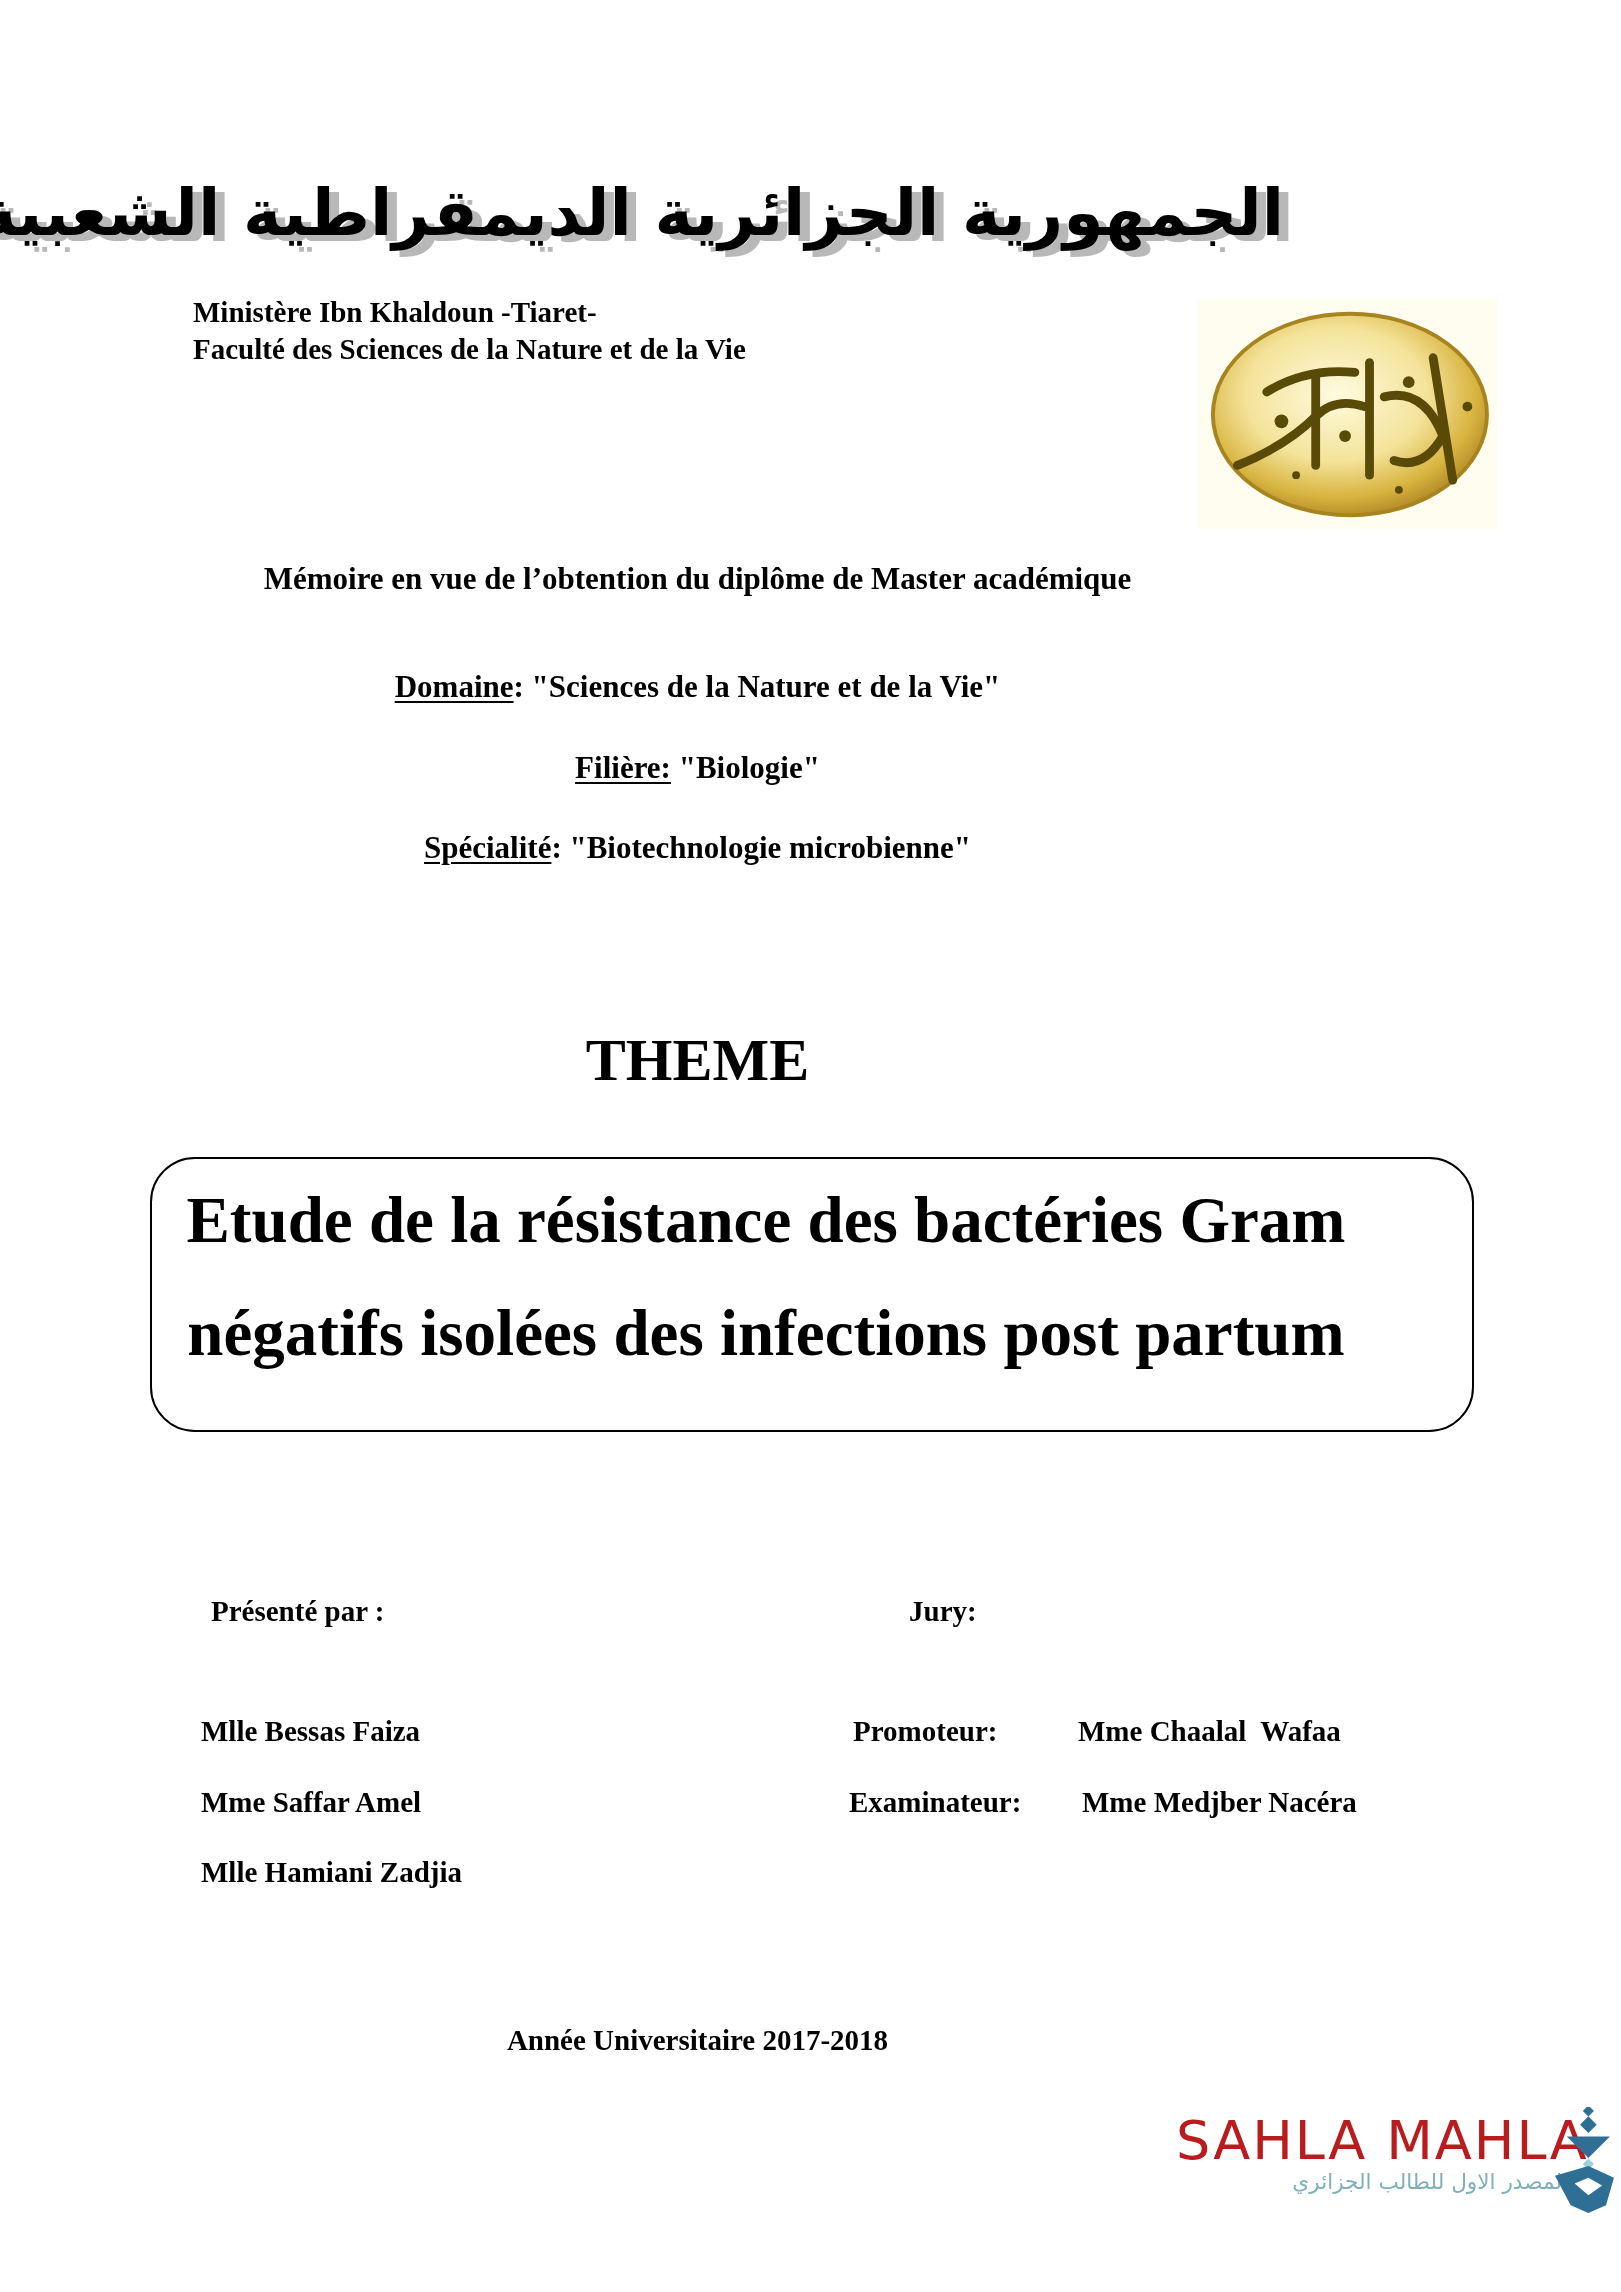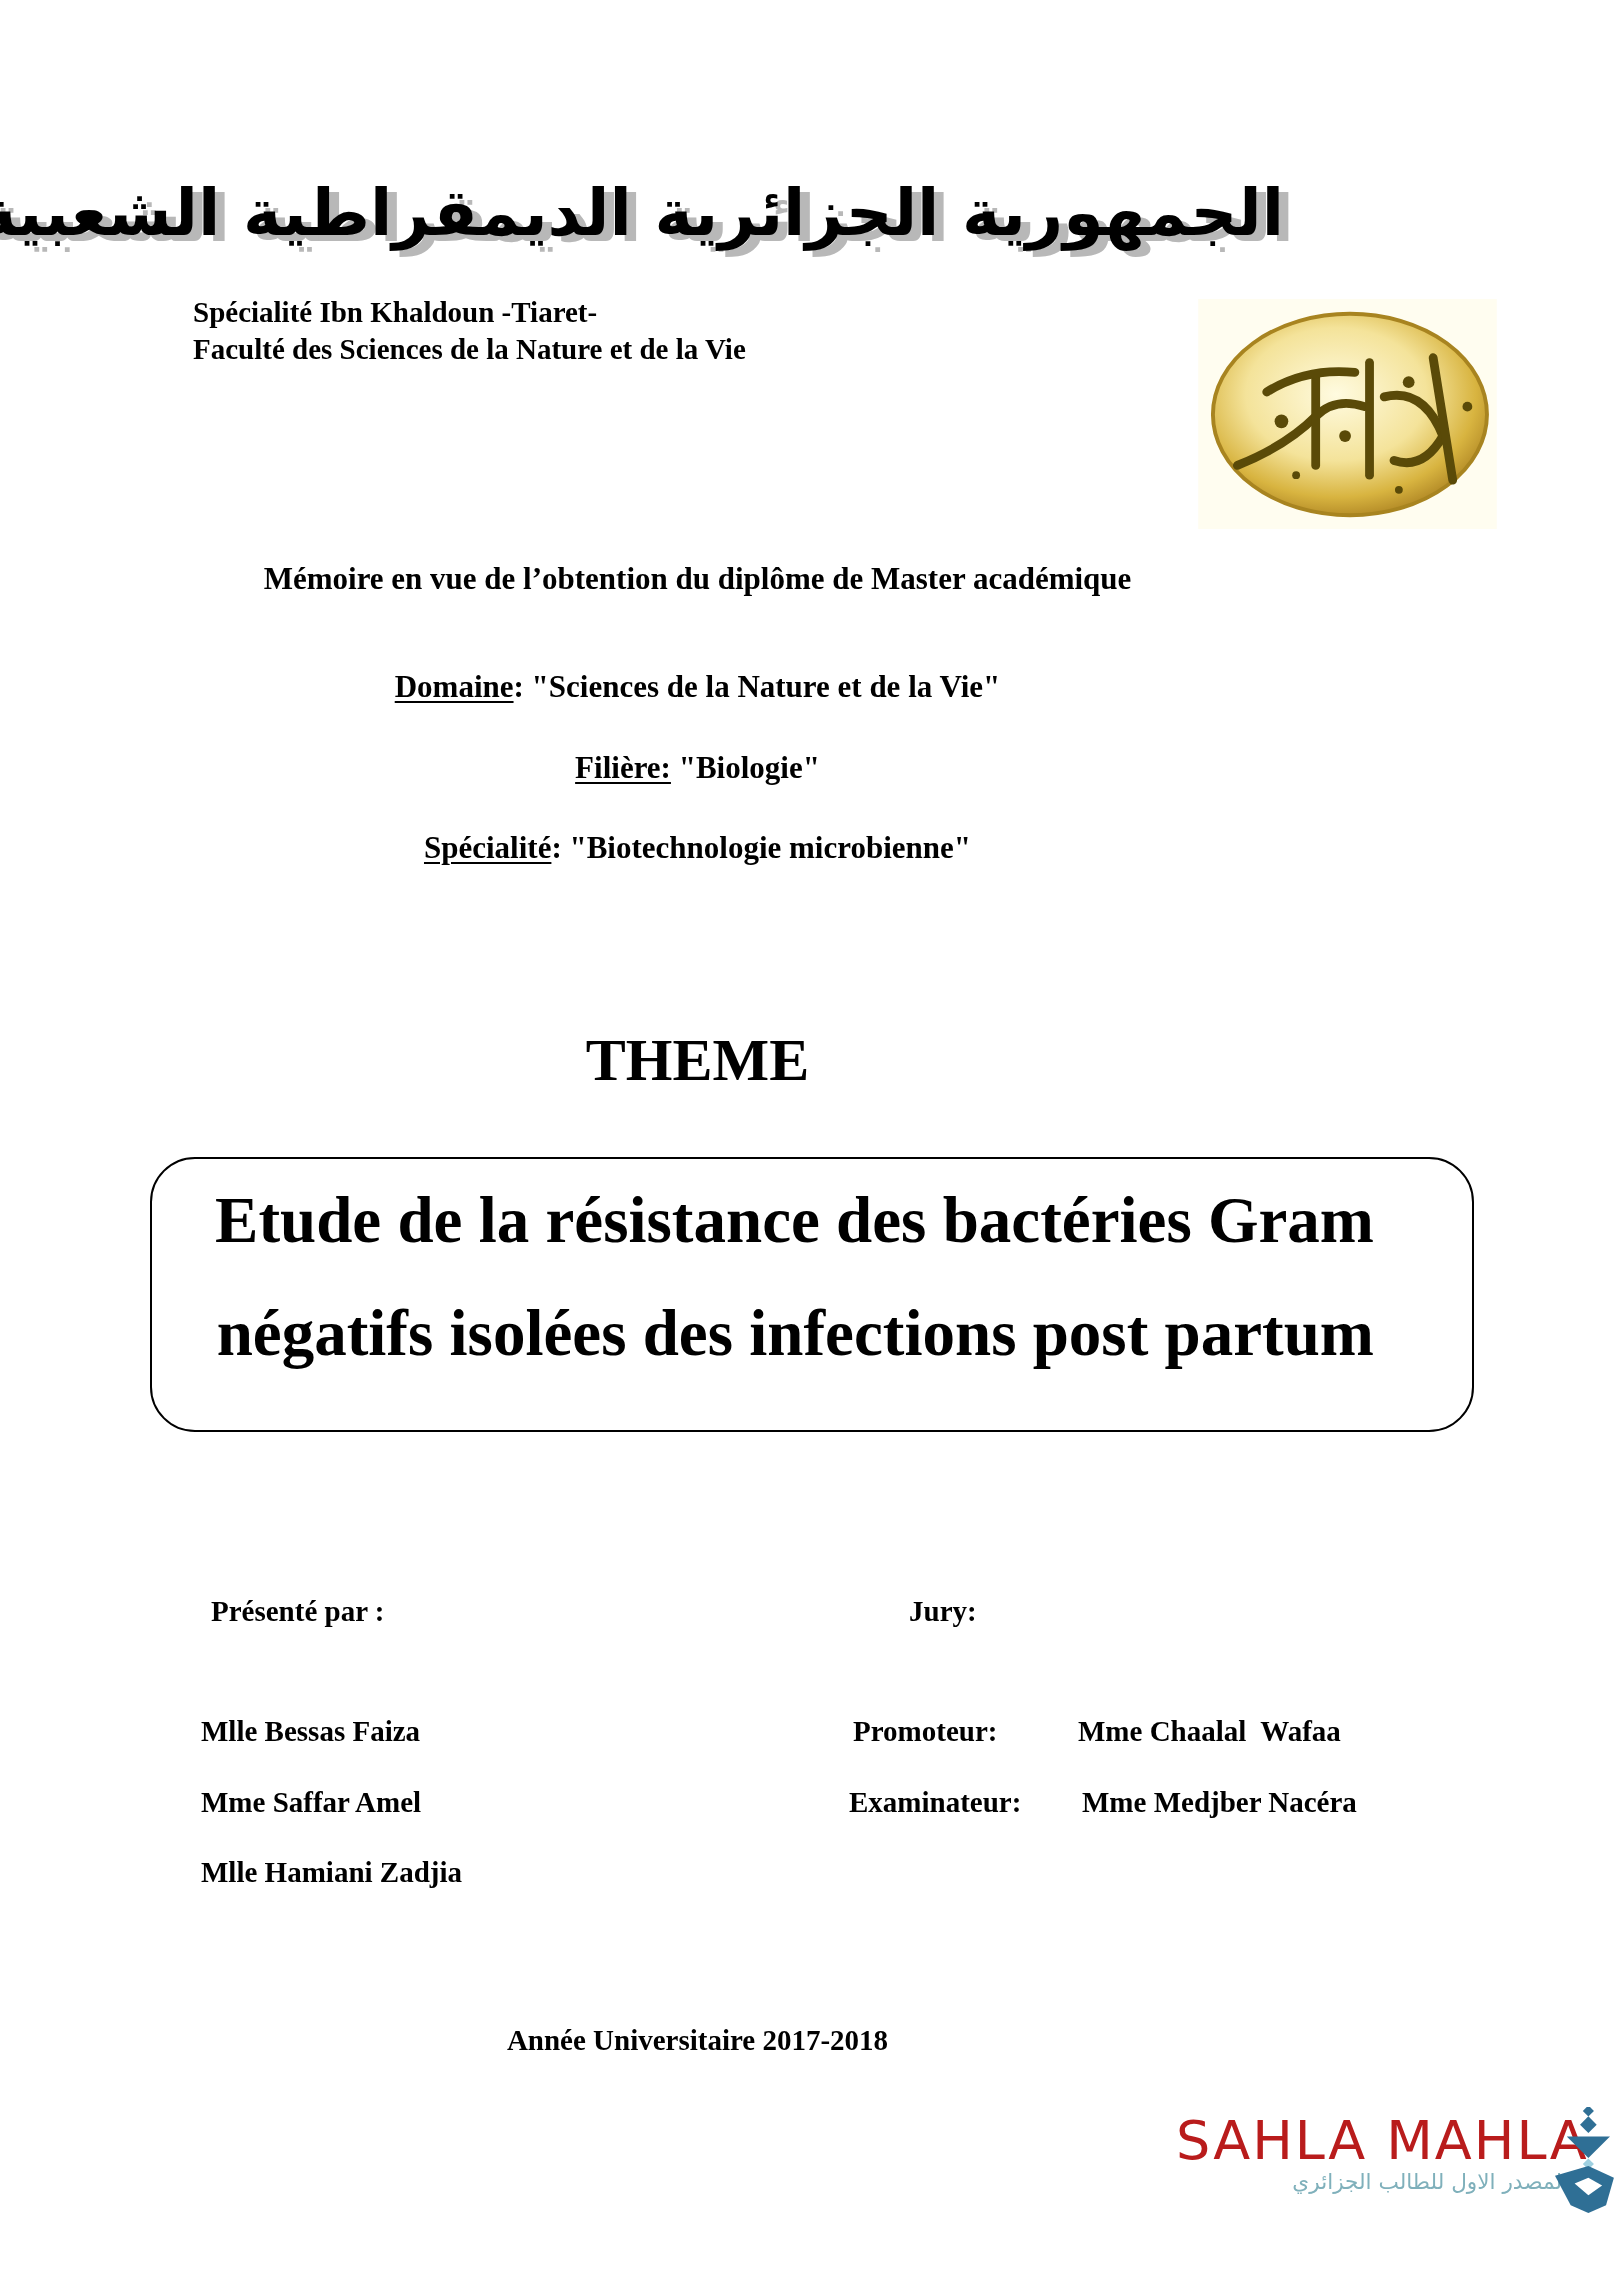--- a/index.html
+++ b/index.html
@@ -24,21 +24,21 @@
   .field { font-size: 31px; line-height: 39px; }
   .field .lbl { text-decoration: underline; text-decoration-thickness: 2px; text-underline-offset: 3.9px; }
   .domaine { top: 667px; }
   .filiere { top: 748px; }
   .specialite { top: 828px; }
 
   .theme { top: 1016px; font-size: 60px; line-height: 88px; color: #000000; }
 
   .title-box { left: 150px; top: 1157px; width: 1324px; height: 275px; border: 2.9px solid #000;
      border-radius: 45px; box-sizing: border-box; }
-  .title-line { left: 134px; width: 1240px; text-align: right; font-size: 65px; line-height: 78px; }
+  .title-line { left: 146px; width: 1240px; text-align: center; font-size: 65px; line-height: 78px; }
   .title-1 { top: 1181px; }
   .title-2 { top: 1294px; }
 
   .presente { left: 211px; top: 1593px; font-size: 29px; line-height: 37px; }
   .jury { left: 869px; top: 1593px; font-size: 29px; line-height: 37px; margin-left: 40px; }
 
   .student { left: 201px; font-size: 29px; line-height: 37px; }
   .s1 { top: 1713px; } .s2 { top: 1784px; } .s3 { top: 1854px; }
 
   .jury-role { font-size: 29px; line-height: 37px; }
@@ -56,21 +56,21 @@
   .wm-sub { left: 1176px; top: 2168px; width: 392px; text-align: right; font-family: "DejaVu Sans", sans-serif;
      font-weight: normal; font-size: 21.6px; line-height: 27.4px; color: #7fb0bb; direction: rtl; }
   .wm-icon { left: 1547px; top: 2107px; width: 69px; height: 108px; }
 </style>
 </head>
 <body>
 
 <div class="abs arabic-header">الجمهورية الجزائرية الديمقراطية الشعبية</div>
 
 <div class="abs inst">
-  <div>Spécialité Ibn Khaldoun -Tiaret-</div>
+  <div>Ministère Ibn Khaldoun -Tiaret-</div>
   <div>Faculté des Sciences de la Nature et de la Vie</div>
 </div>
 
 <div class="abs logo">
   <svg width="299" height="230" viewBox="0 0 305 235">
     <defs>
       <radialGradient id="gold" cx="45%" cy="40%" r="60%">
         <stop offset="0%" stop-color="#fffbe0"></stop>
         <stop offset="55%" stop-color="#f4e39a"></stop>
         <stop offset="85%" stop-color="#d8b440"></stop>

